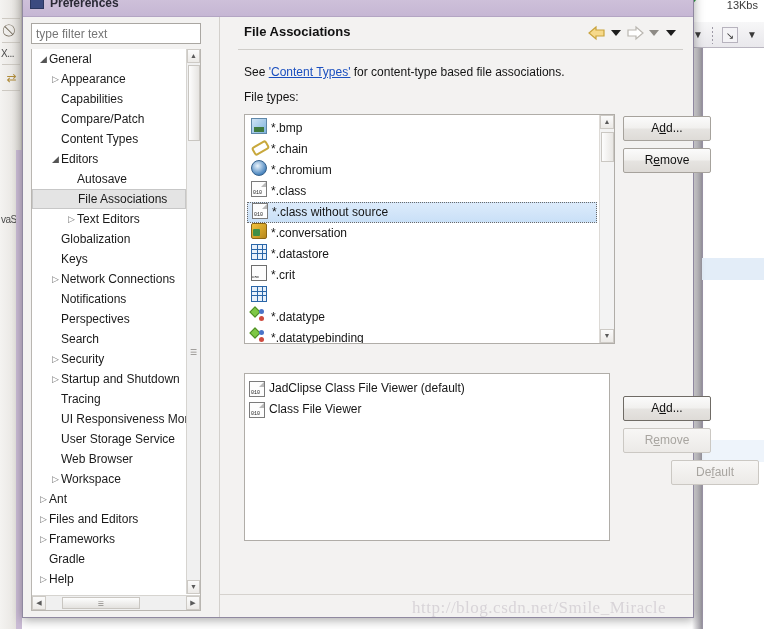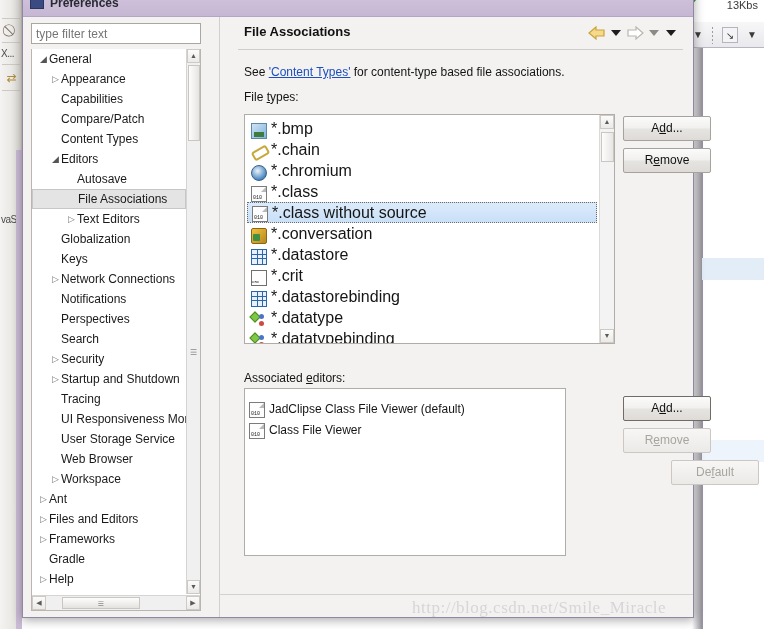--- a/index.html
+++ b/index.html
@@ -219,22 +219,22 @@
   #filetypes-box {
     position: absolute; left: 222px; top: 97px; width: 371px; height: 230px;
     background: #ffffff; border: 1px solid #b0adA8;
     border-color: #b0ada8; overflow: hidden;
   }
   #filetypes-inner {
     position: absolute; left: 0; top: 0; right: 15px; bottom: 0;
     padding-top: 3px;
   }
   .ft-row {
-    height: 21px; line-height: 21px; display: flex; align-items: flex-end;
-    padding-left: 6px; font-size: 16px; color: #151515; white-space: nowrap;
+    height: 21px; line-height: 21px; display: flex; align-items: flex-start;
+    padding-left: 6px; font-size: 12px; color: #151515; white-space: nowrap;
   }
   .ft-row.sel {
     background: linear-gradient(to bottom,#dcebfb,#c9e0f7);
     border: 1px dotted #6a6a6a;
     margin: 0 2px 0 2px; height: 21px; line-height: 19px;
     padding-left: 4px;
   }
   .ft-ico { width: 16px; height: 16px; margin-right: 4px; flex: 0 0 16px; position: relative; }
   #ft-vsb {
     position: absolute; right: 0; top: 0; width: 15px; bottom: 0;
@@ -256,23 +256,23 @@
   }
   .btn.primary { border-color: #6f6b65; }
   .btn.disabled {
     color: #a8a5a0;
     background: linear-gradient(to bottom,#f7f6f5,#eceae7);
     border-color: #cbc8c3; cursor: default;
   }
 
   
   #assoc-box {
-    position: absolute; left: 222px; top: 371px; width: 322px; height: 168px;
+    position: absolute; left: 222px; top: 356px; width: 366px; height: 168px;
     background: #ffffff; border: 1px solid #b0ada8; overflow: hidden;
-    padding-top: 10px;
+    padding-top: 4px;
   }
   .ae-row {
     height: 21px; line-height: 21px; display: flex; align-items: center;
     padding-left: 4px; font-size: 12px; color: #151515; white-space: nowrap;
   }
 
   
   #bottom-row {
     position: absolute; left: 222px; top: 578px; display: flex; align-items: center;
   }
@@ -473,21 +473,20 @@
             <div class="ft-row">
               <span class="ft-ico ico-table"></span>
               <span>*.datastore</span>
             </div>
             <div class="ft-row">
               <span class="ft-ico ico-crit"></span>
               <span>*.crit</span>
             </div>
             <div class="ft-row">
               <span class="ft-ico ico-table"></span>
-              <span>*.datastorebinding</span>
             </div>
             <div class="ft-row">
               <span class="ft-ico ico-dtype"></span>
               <span>*.datatype</span>
             </div>
             <div class="ft-row">
               <span class="ft-ico ico-dtype"></span>
               <span>*.datatypebinding</span>
             </div>
           </div>

